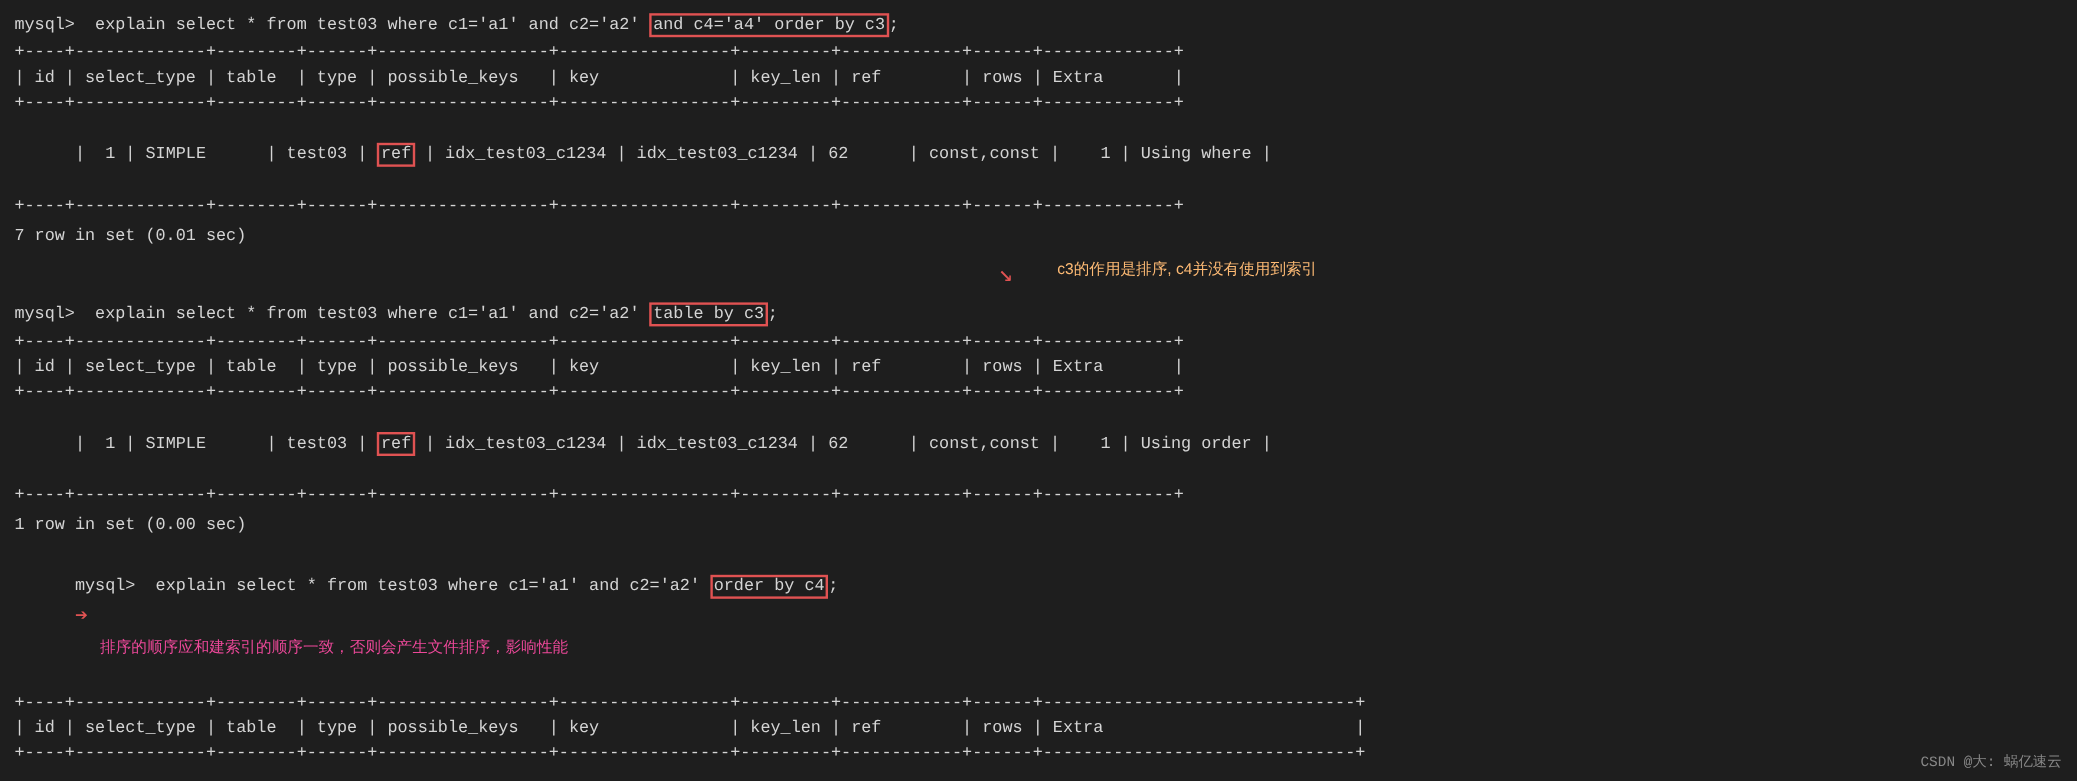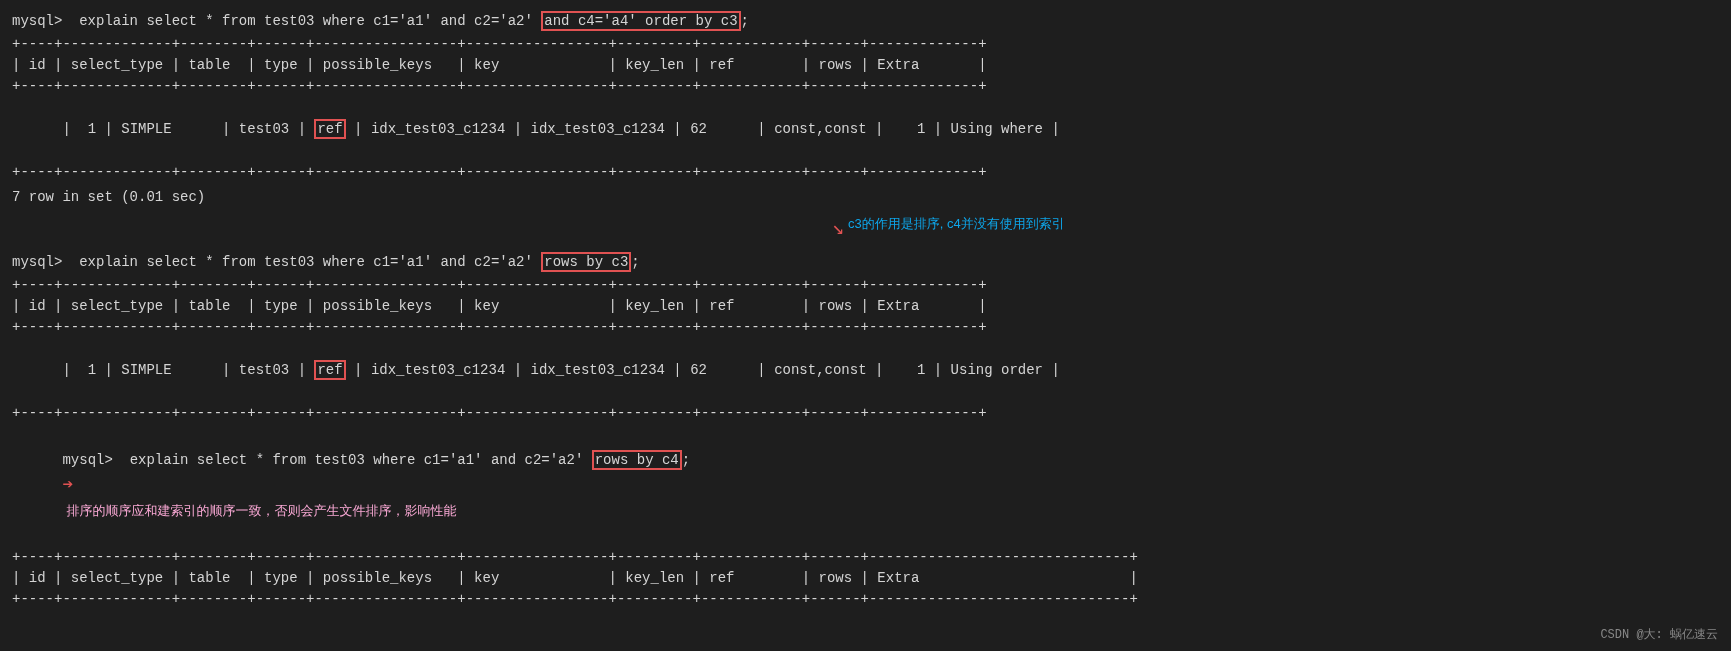--- a/index.html
+++ b/index.html
@@ -70,39 +70,40 @@
     <div class="sep-line">+----+-------------+--------+------+-----------------+-----------------+---------+------------+------+-------------+</div>
     <div class="data-row">
       <span>|  1 | SIMPLE      | test03 | </span><span class="inline-highlight">ref</span><span> | idx_test03_c1234 | idx_test03_c1234 | 62      | const,const |    1 | Using where |</span>
     </div>
     <div class="sep-line">+----+-------------+--------+------+-----------------+-----------------+---------+------------+------+-------------+</div>
     <div class="result-line">7 row in set (0.01 sec)</div>
   </div>
 
   <div style="position:relative; height: 32px; margin-bottom:4px;">
     <span style="position:absolute; left:820px; top:0; color:#e05252; font-size:20px;">↘</span>
-    <span style="position:absolute; left:836px; top:0; color:#0ea5e9; font-family:'Microsoft YaHei',sans-serif; font-size:13px; white-space:nowrap;">c3的作用是排序, c4并没有使用到索引</span>
+    <span style="position:absolute; left:869px; top:0; color:#fdba74; font-family:'Microsoft YaHei',sans-serif; font-size:13px; white-space:nowrap;">c3的作用是排序, c4并没有使用到索引</span>
   </div>
 
   <div class="block">
-    <div class="prompt-line"><span>mysql&gt;  explain select * from test03 where c1='a1' and c2='a2' </span><span class="inline-highlight">rows by c3</span><span>;</span></div>
+    <div class="prompt-line"><span>mysql&gt;  explain select * from test03 where c1='a1' and c2='a2' </span><span class="inline-highlight">table by c3</span><span>;</span></div>
     <div class="sep-line">+----+-------------+--------+------+-----------------+-----------------+---------+------------+------+-------------+</div>
     <div class="sep-line">| id | select_type | table  | type | possible_keys   | key             | key_len | ref        | rows | Extra       |</div>
     <div class="sep-line">+----+-------------+--------+------+-----------------+-----------------+---------+------------+------+-------------+</div>
     <div class="data-row">
       <span>|  1 | SIMPLE      | test03 | </span><span class="inline-highlight">ref</span><span> | idx_test03_c1234 | idx_test03_c1234 | 62      | const,const |    1 | </span><span>Using order</span><span> |</span>
     </div>
     <div class="sep-line">+----+-------------+--------+------+-----------------+-----------------+---------+------------+------+-------------+</div>
+    <div class="result-line">1 row in set (0.00 sec)</div>
   </div>
 
   <div class="block">
     <div class="prompt-line">
-      <span>mysql&gt;  explain select * from test03 where c1='a1' and c2='a2' </span><span class="inline-highlight">rows by c4</span><span>; </span>
+      <span>mysql&gt;  explain select * from test03 where c1='a1' and c2='a2' </span><span class="inline-highlight">order by c4</span><span>; </span>
       <span style="color:#e05252; font-size:18px;">➔</span>
-      <span style="color:#f9a8d4; font-family:'Microsoft YaHei',sans-serif; font-size:13px; margin-left:4px;">排序的顺序应和建索引的顺序一致，否则会产生文件排序，影响性能</span>
+      <span style="color:#ec4899; font-family:'Microsoft YaHei',sans-serif; font-size:13px; margin-left:21px;">排序的顺序应和建索引的顺序一致，否则会产生文件排序，影响性能</span>
     </div>
     <div class="sep-line">+----+-------------+--------+------+-----------------+-----------------+---------+------------+------+-------------------------------+</div>
     <div class="sep-line">| id | select_type | table  | type | possible_keys   | key             | key_len | ref        | rows | Extra                         |</div>
     <div class="sep-line">+----+-------------+--------+------+-----------------+-----------------+---------+------------+------+-------------------------------+</div>
     <div class="data-row">
       
     </div>
 
   </div>
 

